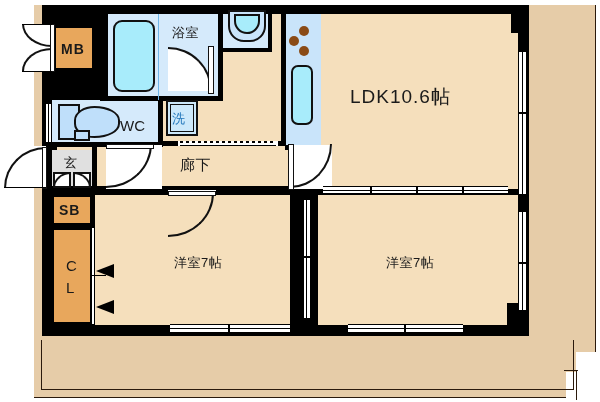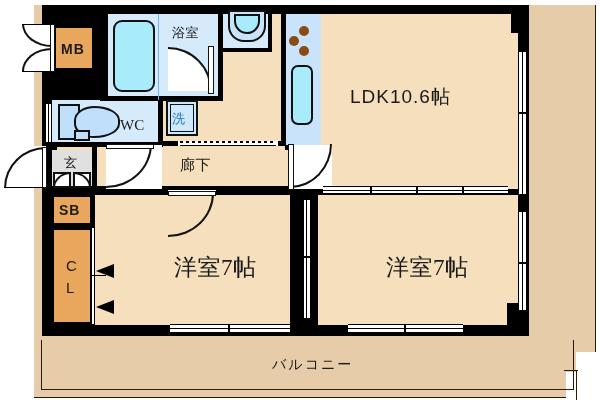--- a/index.html
+++ b/index.html
@@ -36,25 +36,25 @@
   
   .lbl {
     position: absolute;
     color: #1a1a1a;
     white-space: nowrap;
     letter-spacing: 0.5px;
     font-weight: 400;
     line-height: 1;
   }
   .lbl-ldk  { font-size: 19px; letter-spacing: 1px; }
-  .lbl-room { font-size: 23px; font-family: Liberation Serif, serif; }
+  .lbl-room { font-size: 13px; }
   .lbl-big  { font-size: 15px; }
   .lbl-md   { font-size: 13px; }
   .lbl-bal  { font-size: 14px; letter-spacing: 2px; }
-  .lbl-wc   { font-size: 15px; letter-spacing: 0px; font-family: Liberation Serif, serif; }
+  .lbl-wc   { font-size: 15px; letter-spacing: 0px; }
   .lbl-mb   { font-size: 14px; font-weight: 700; letter-spacing: 1px; }
   .lbl-cl   { font-size: 15px; letter-spacing: 1px; text-align:center; }
 
   
   .tub-shape {
     background: #a8ecfb;
     border: 2px solid #111;
     border-radius: 9px;
   }
   .sink-basin {
@@ -300,19 +300,18 @@
   <div class="abs win-mull" style="left:228px; top:324px; width:2px; height:9px;"></div>
 
   <div class="abs win" style="left:348px; top:324px; width:115px; height:9px;"></div>
   <div class="abs thinline" style="left:348px; top:328px; width:115px; height:1px;"></div>
   <div class="abs win-mull" style="left:404px; top:324px; width:2px; height:9px;"></div>
 
   <div class="abs win" style="left:333px; top:183px; width:0; height:0;"></div>
 
   <div class="abs win" style="left:318px; top:186px; width:0; height:0;"></div>
 
-  <div class="lbl lbl-bal" style="left:272px; top:357px;">バルコニー</div>
 
   <div class="abs win" style="left:333px; top:183px; width:0; height:0;"></div>
 
   <div class="abs win" style="left:0; top:0; width:0; height:0;"></div>
 
 </div>
 
 </body></html>

